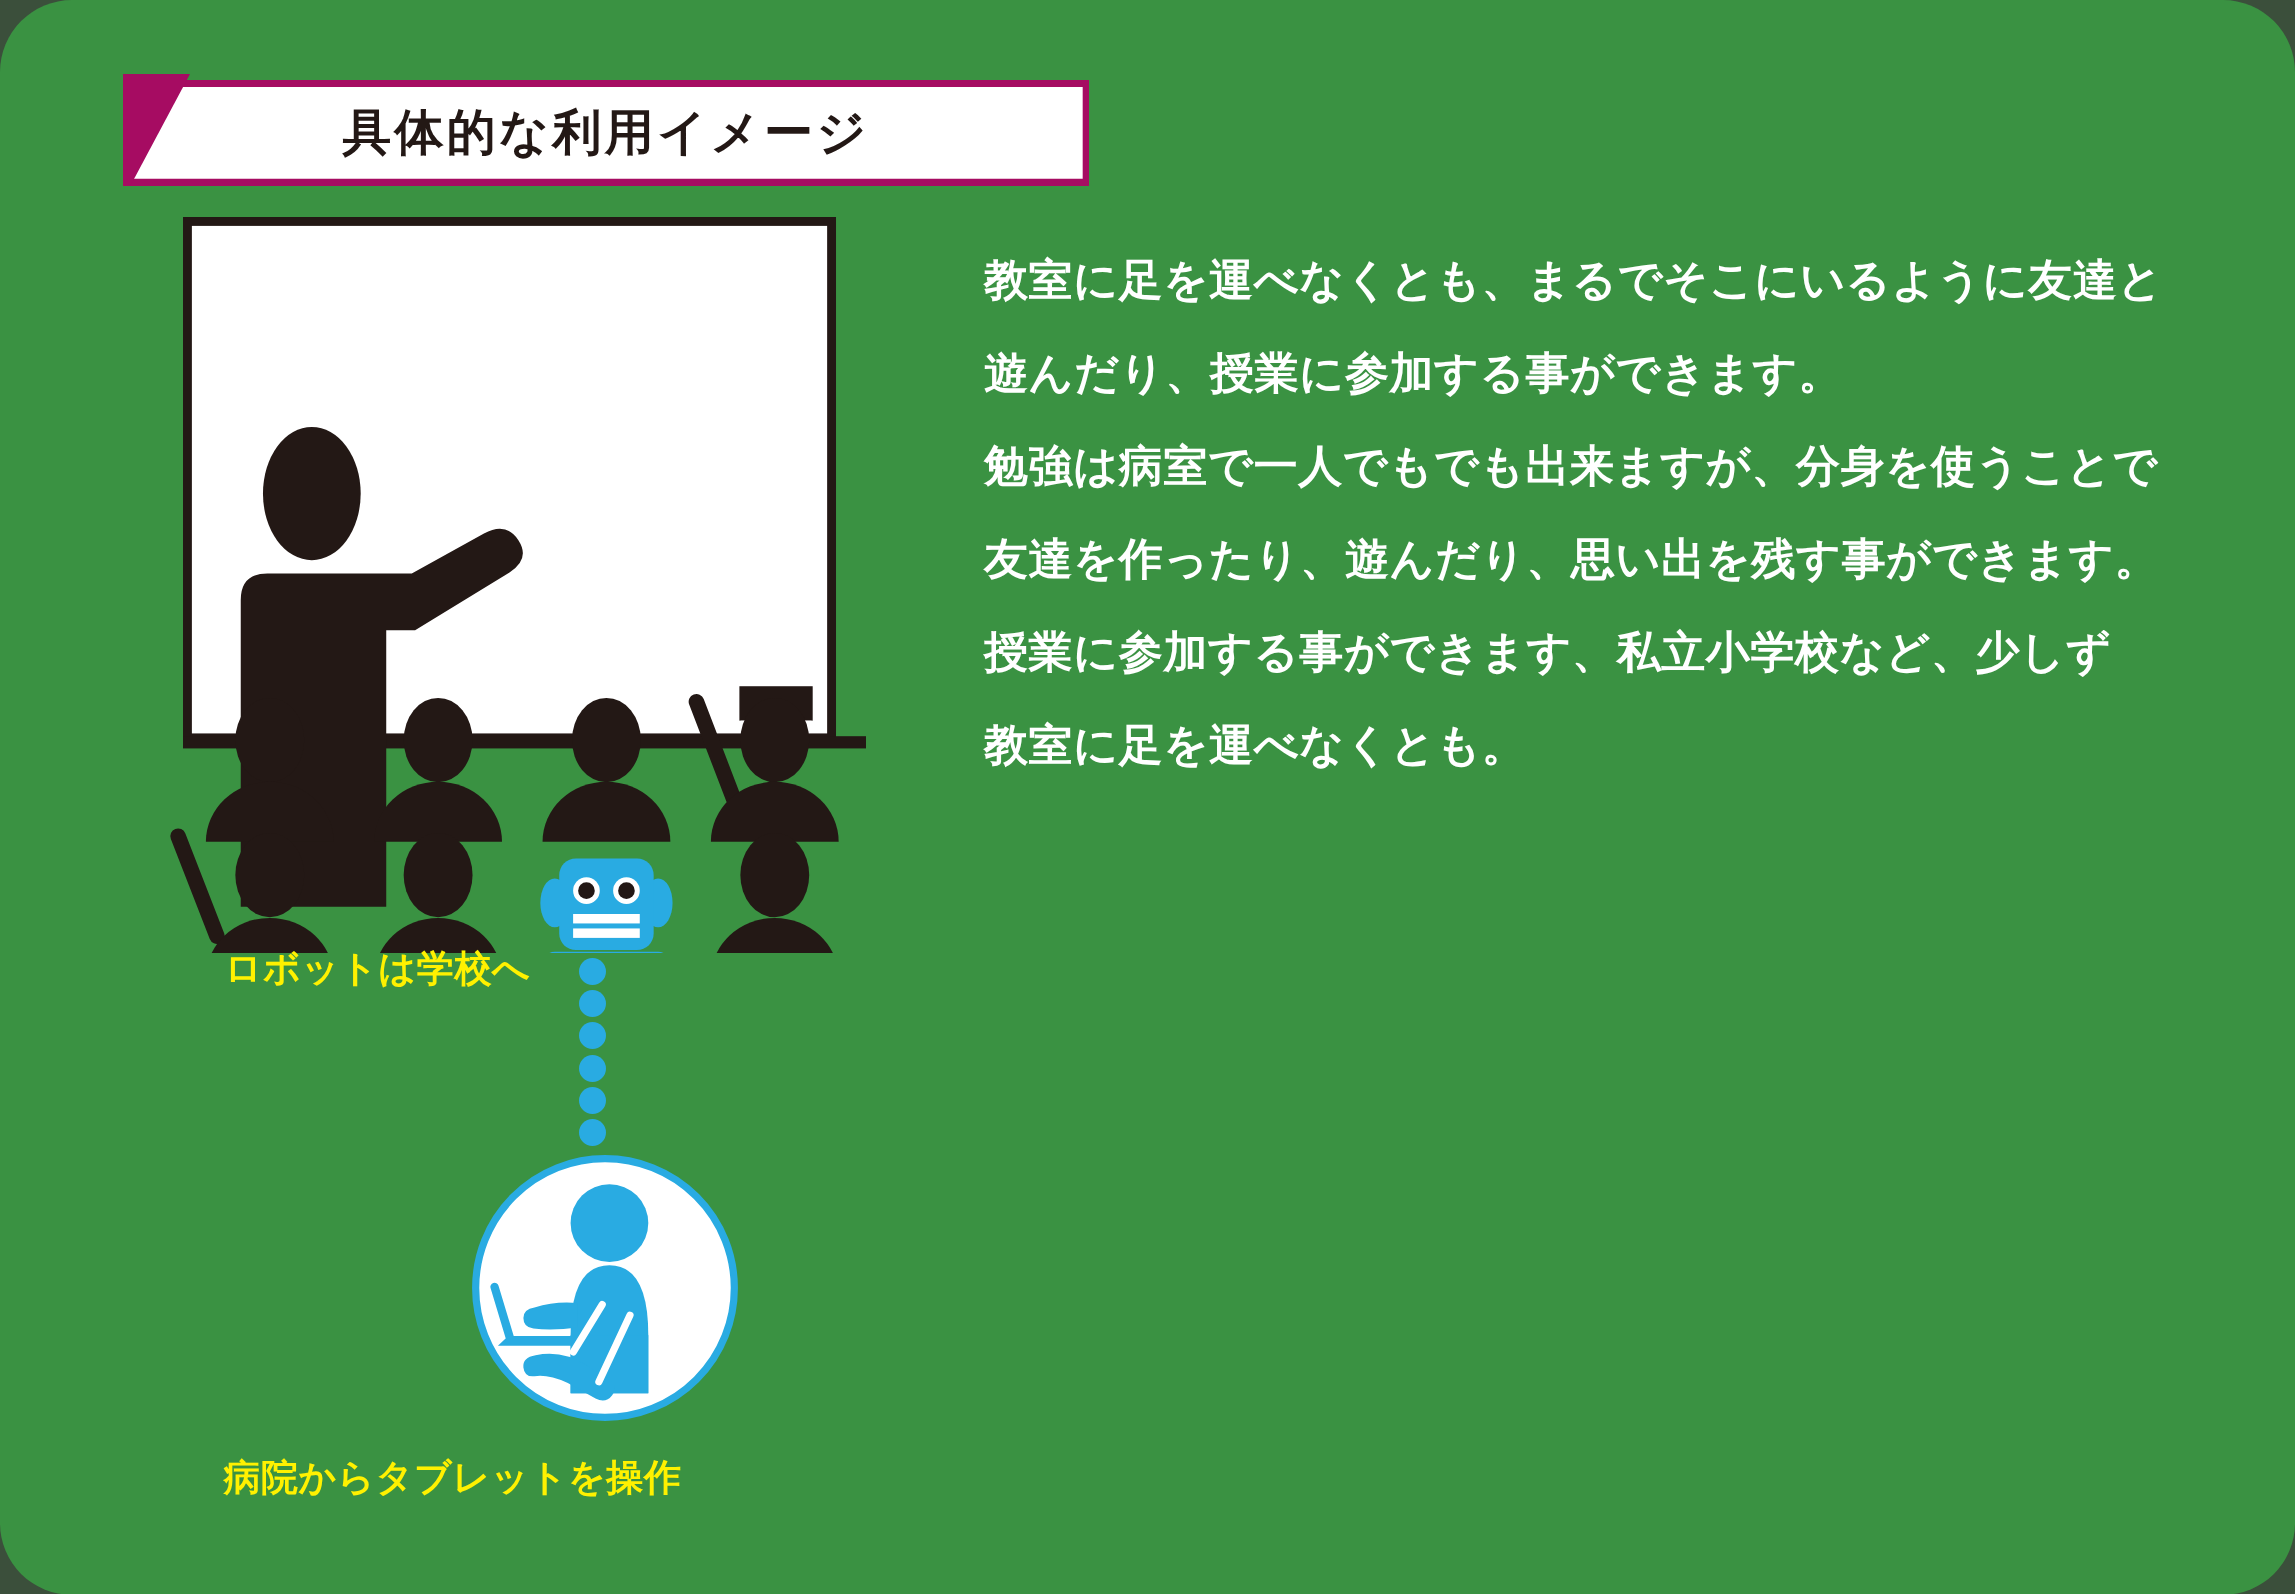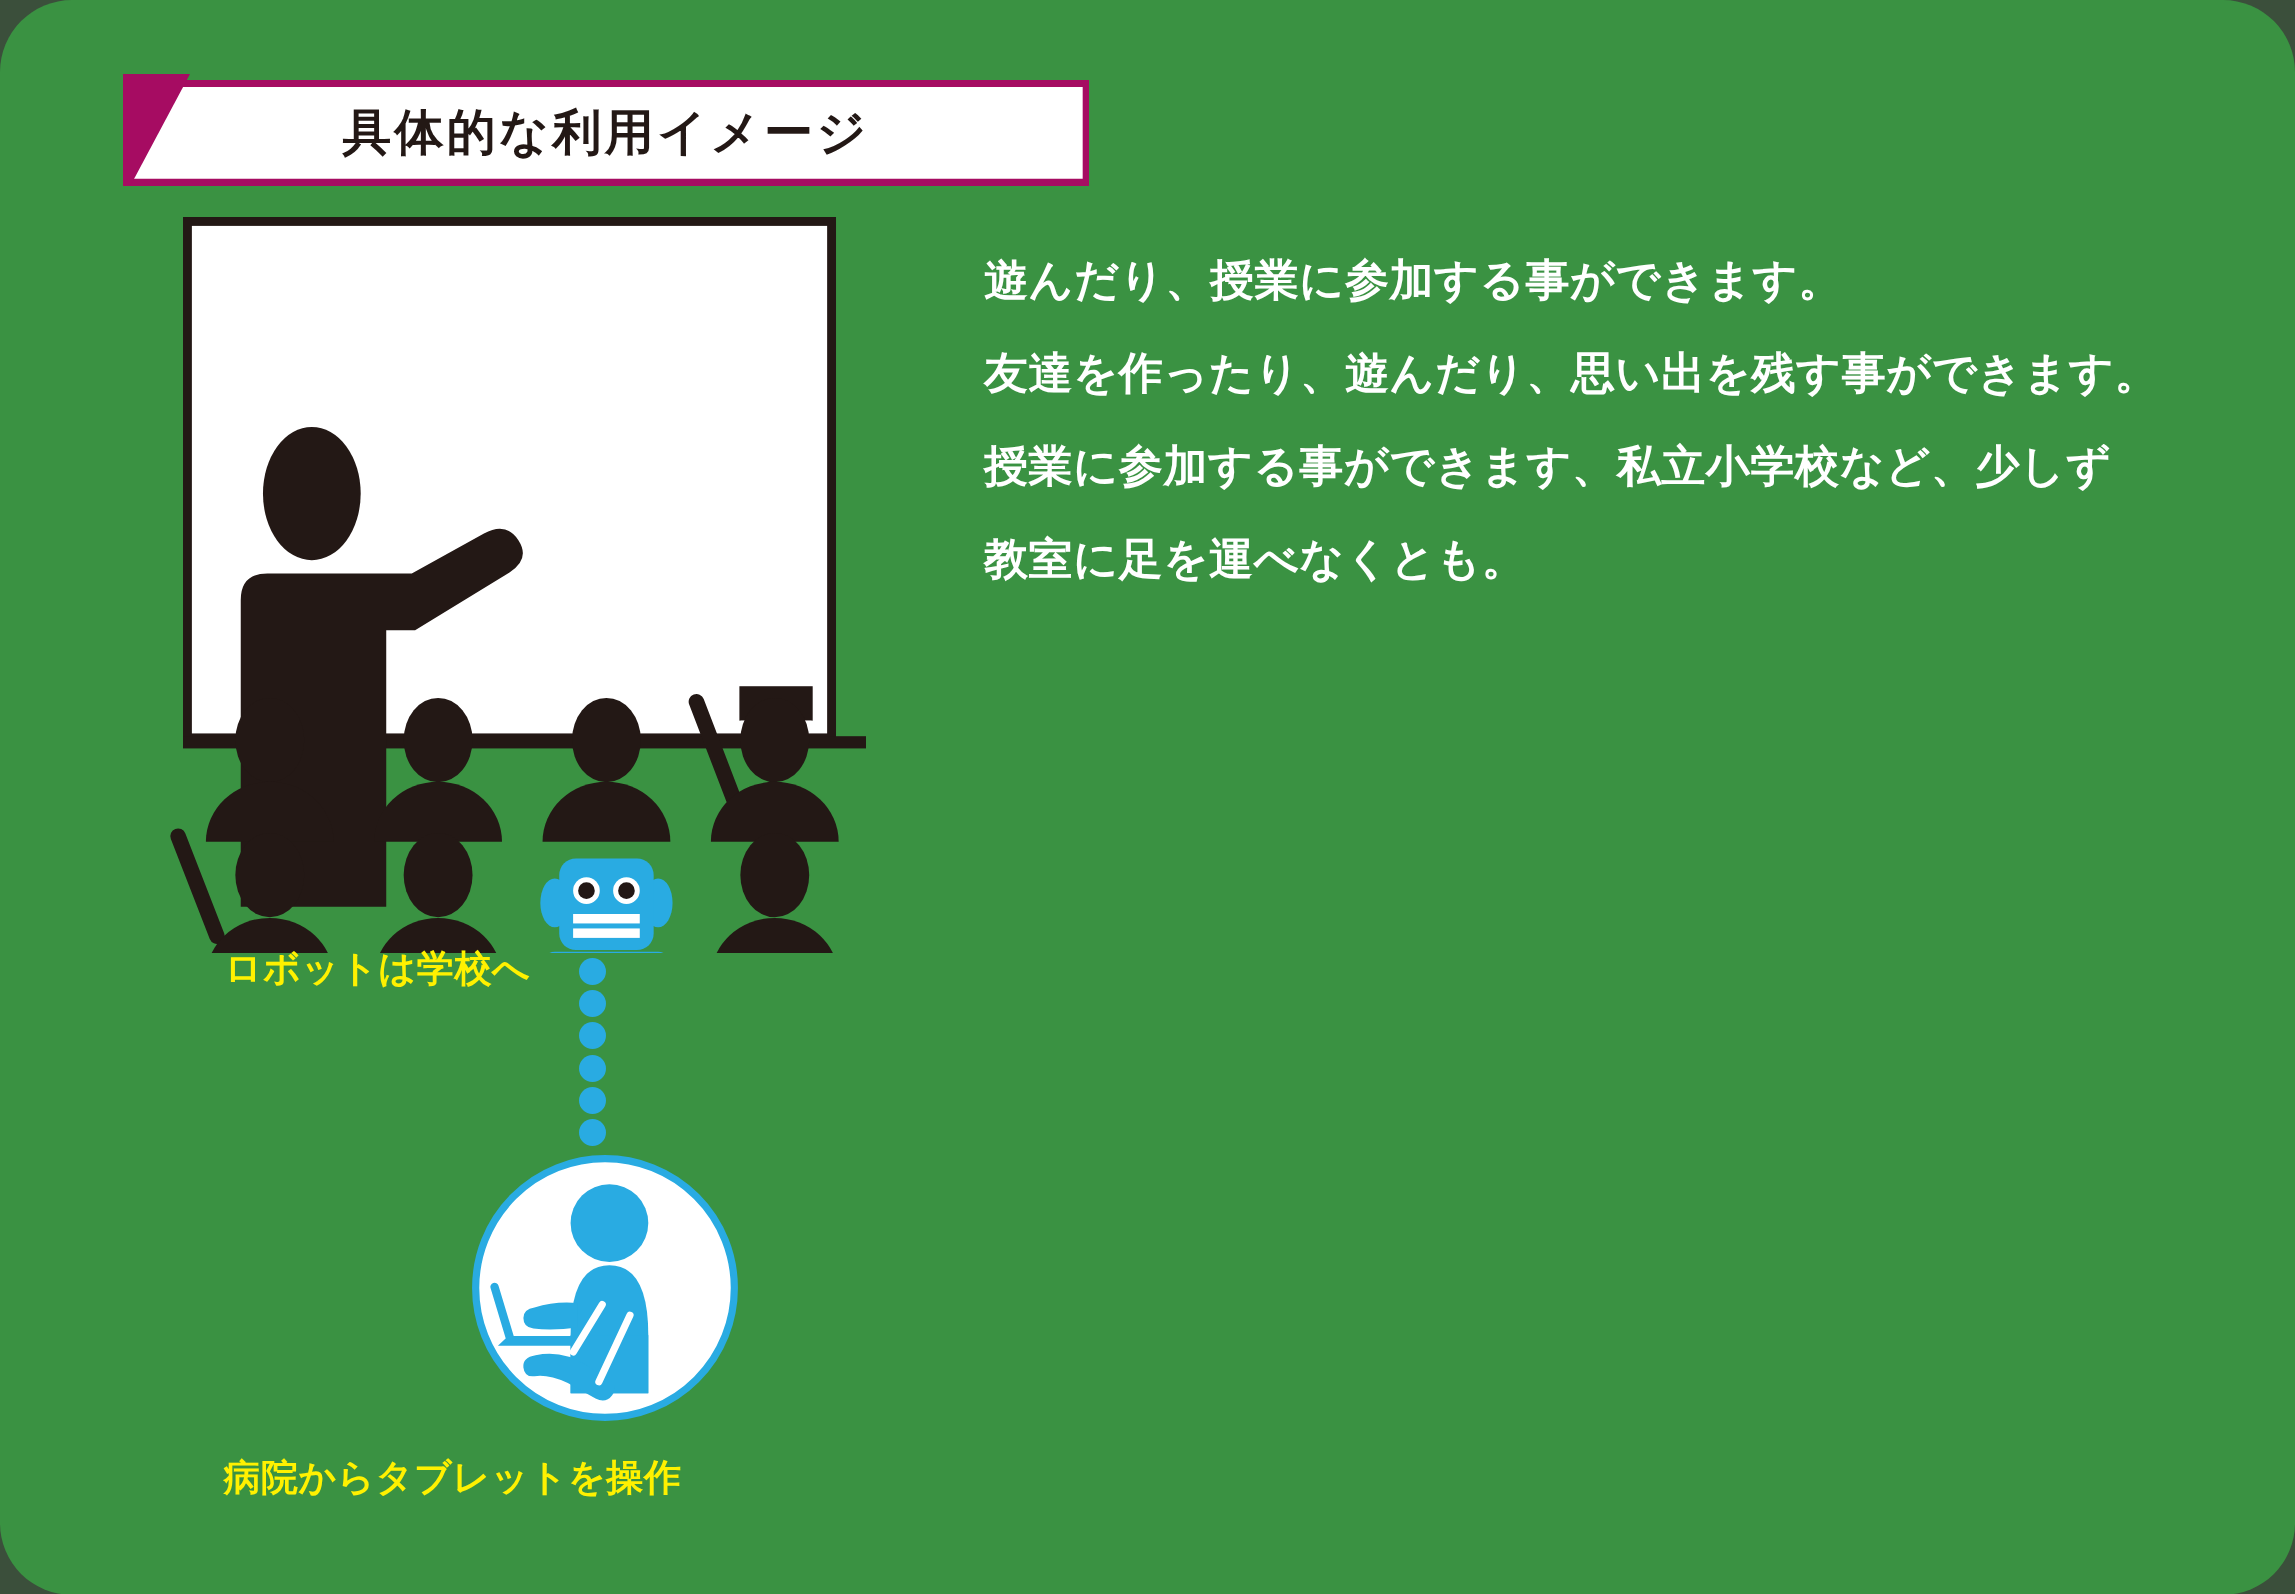--- a/index.html
+++ b/index.html
@@ -169,21 +169,23 @@
 
 <div id="slide-card">
 
   <div id="title-banner">
     <div id="title-banner-inner"></div>
     <div id="title-text">具体的な利用イメージ</div>
   </div>
   <div id="title-corner-wedge"></div>
 
   <div id="body-text">
+    <p>教室に足を運べなくとも、まるでそこにいるように友達と</p>
     <p>遊んだり、授業に参加する事ができます。</p>
+    <p>勉強は病室で一人でもでも出来ますが、分身を使うことで</p>
     <p>友達を作ったり、遊んだり、思い出を残す事ができます。</p>
     <p>授業に参加する事ができます、私立小学校など、少しず</p>
     <p>教室に足を運べなくとも。</p>
   </div>
 
   <div id="classroom-illustration">
     <svg id="whiteboard-scene" width="683" height="733" viewBox="0 0 1230 1320">
 
       <rect x="8" y="8" width="1160" height="930" fill="#ffffff" stroke="#231815" stroke-width="16"></rect>
 

